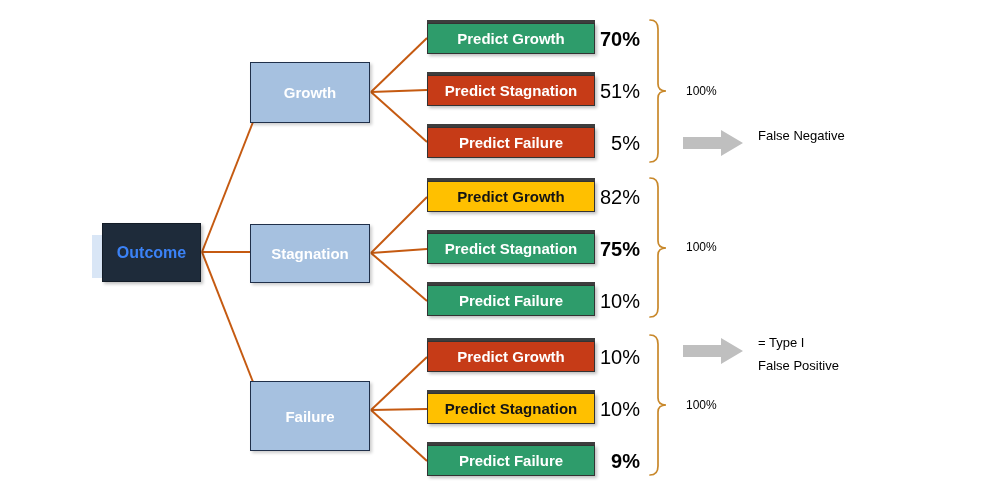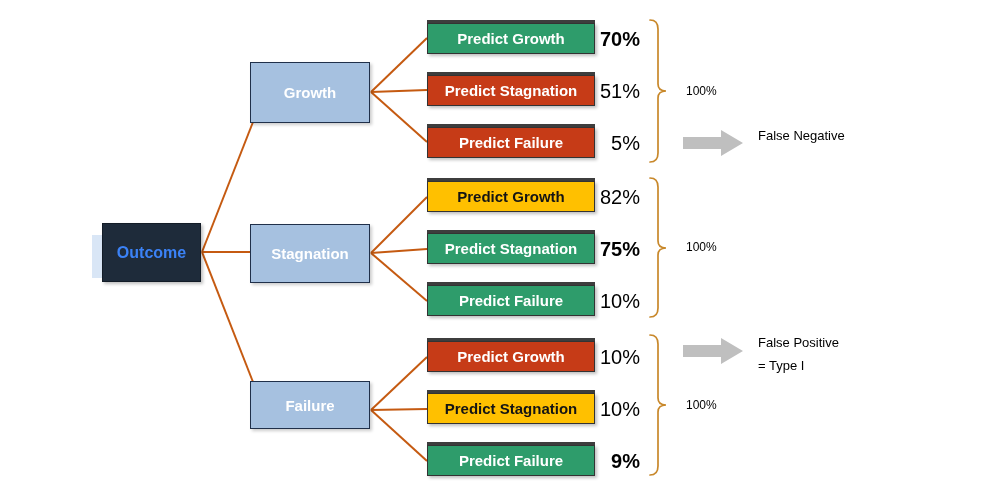--- a/index.html
+++ b/index.html
@@ -13,21 +13,21 @@
   
   .outcome{left:102px;top:223px;width:99px;height:59px;background:var(--navy);
     border:1px solid #131c27;color:#3b82f6;font-size:16px;font-weight:700;
     box-shadow:2px 2px 3px rgba(0,0,0,0.25);}
   .outcome-shadow{position:absolute;left:92px;top:235px;width:11px;height:43px;
     background:var(--sliver-blue);z-index:0;}
   
   .branch{left:250px;width:120px;background:var(--light-blue);
     border:1.5px solid #20304a;color:#fff;font-size:15px;font-weight:600;
     box-shadow:2px 2px 3px rgba(0,0,0,0.2);}
-  .b1{top:62px;height:61px;} .b2{top:224px;height:59px;} .b3{top:381px;height:48px;}
+  .b1{top:62px;height:61px;} .b2{top:224px;height:59px;} .b3{top:381px;height:70px;}
   
   .predict{left:427px;width:168px;height:31px;font-size:15px;font-weight:700;
     border:1.5px solid #333;top:var(--t);
     box-shadow:0 -3px 0 #3d3d3d, 2px 2px 3px rgba(0,0,0,0.25);}
   .predict[data-color="green"]{background:var(--green);color:#fff;}
   .predict[data-color="red"]{background:var(--red);color:#fff;}
   .predict[data-color="gold"]{background:var(--gold);color:#141414;}
   .r0{--t:23px;} .r1{--t:75px;} .r2{--t:127px;}
   .r3{--t:181px;} .r4{--t:233px;} .r5{--t:285px;}
   .r6{--t:341px;} .r7{--t:393px;} .r8{--t:445px;}
@@ -142,17 +142,17 @@
   <div class="pct r8" data-bold="true">9%</div>
 
   <div class="total t1">100%</div>
   <div class="total t2">100%</div>
   <div class="total t3">100%</div>
 
   <div class="annotation a1">
     <span>False Negative</span>
   </div>
   <div class="annotation a2">
+    <span>= Type I</span>
     <span>False Positive</span>
-    <span>= Type I</span>
   </div>
 
 </div>
 
 </body></html>

